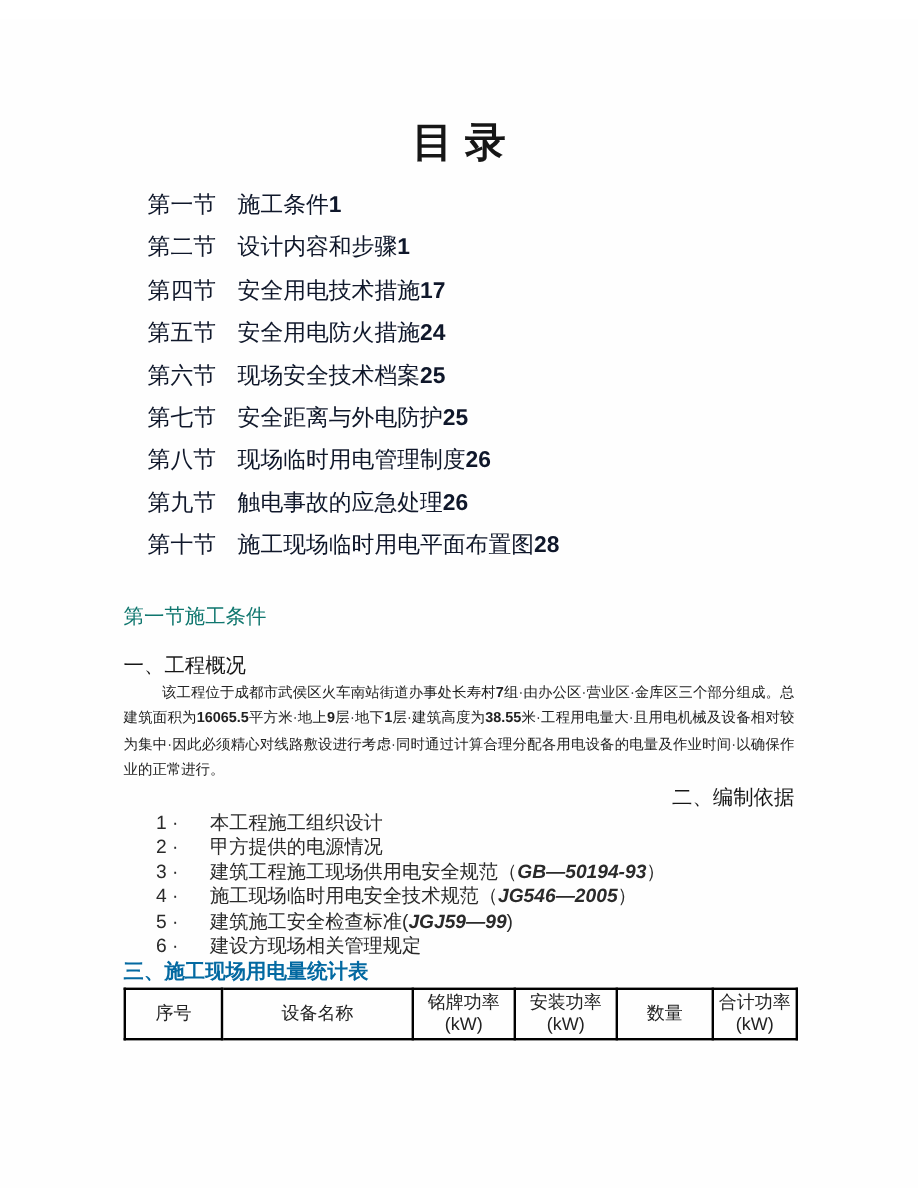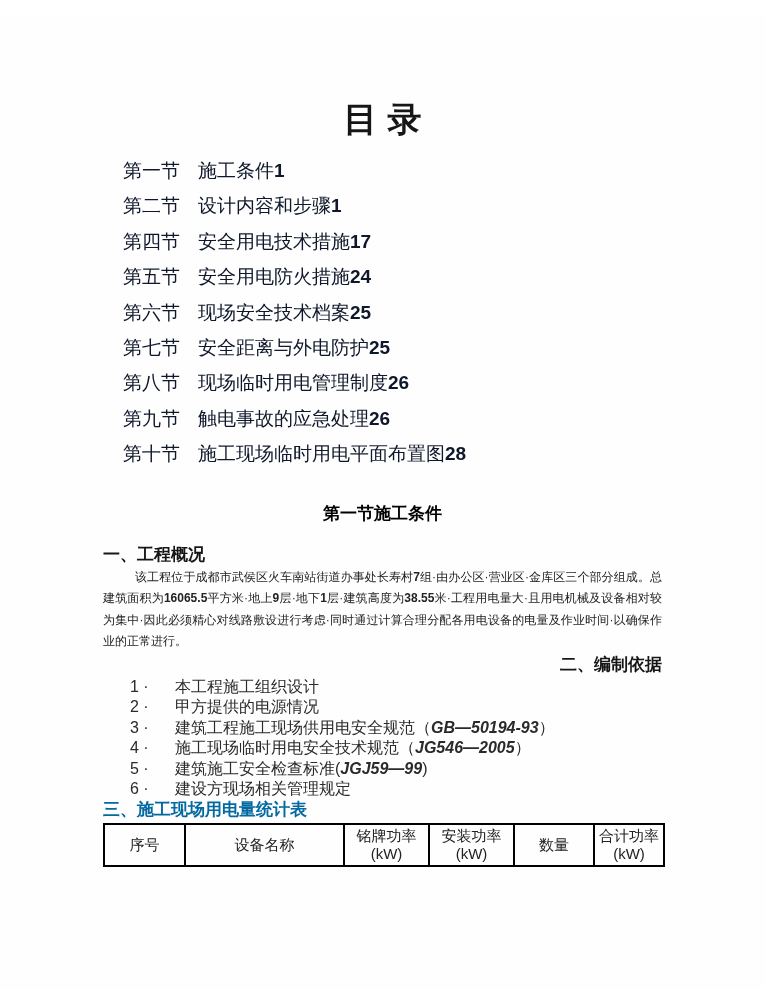--- a/index.html
+++ b/index.html
@@ -10,22 +10,22 @@
   }
   .page{box-sizing:border-box;width:765px;height:990px;padding:0 103px;background:#fefefe;}
   .doc-title{
     margin:16px;padding-top:80px;text-align:center;
     font-size:34px;font-weight:bold;line-height:46px;letter-spacing:10px;text-indent:10px;color:#161616;
   }
   .toc{margin-top:6px;padding-left:20px;}
   .toc-row{display:flex;height:35.4px;font-size:19px;color:#0f172a;}
   .toc-label{width:75px;flex:0 0 75px;}
   .toc-page{font-weight:bold;font-size:19px;}
-  .center-heading{margin:25px 0 0 0;text-align:center;font-size:17px;font-weight:bold;line-height:24px;color:#000000;}
-  .sub-heading{margin:17px 0 0 0;font-size:17px;font-weight:bold;line-height:24px;color:#161616;}
+  .center-heading{margin:25px 0 0 0;text-align:left;font-size:17px;font-weight:normal;line-height:24px;color:#0f766e;}
+  .sub-heading{margin:17px 0 0 0;font-size:17px;font-weight:normal;line-height:24px;color:#161616;}
   .sub-heading.tight{margin-top:0;text-align:right;}
   .para{margin:0;font-size:12px;line-height:21.5px;text-align:justify;text-indent:32px;color:#222;}
   .para .num{font-weight:bold;}
   .ref-list{font-size:16px;color:#2a2a2a;}
   .ref-item{display:flex;line-height:20.5px;padding-left:27px;}
   .ref-num{width:45px;flex:0 0 45px;}
   .ref-code{font-weight:bold;font-style:italic;}
   .stats-heading{margin:0;font-size:17px;font-weight:bold;line-height:19px;color:#0369a1;}
   table.stats{border-collapse:collapse;table-layout:fixed;width:560px;margin-top:4px;}
   table.stats th{

